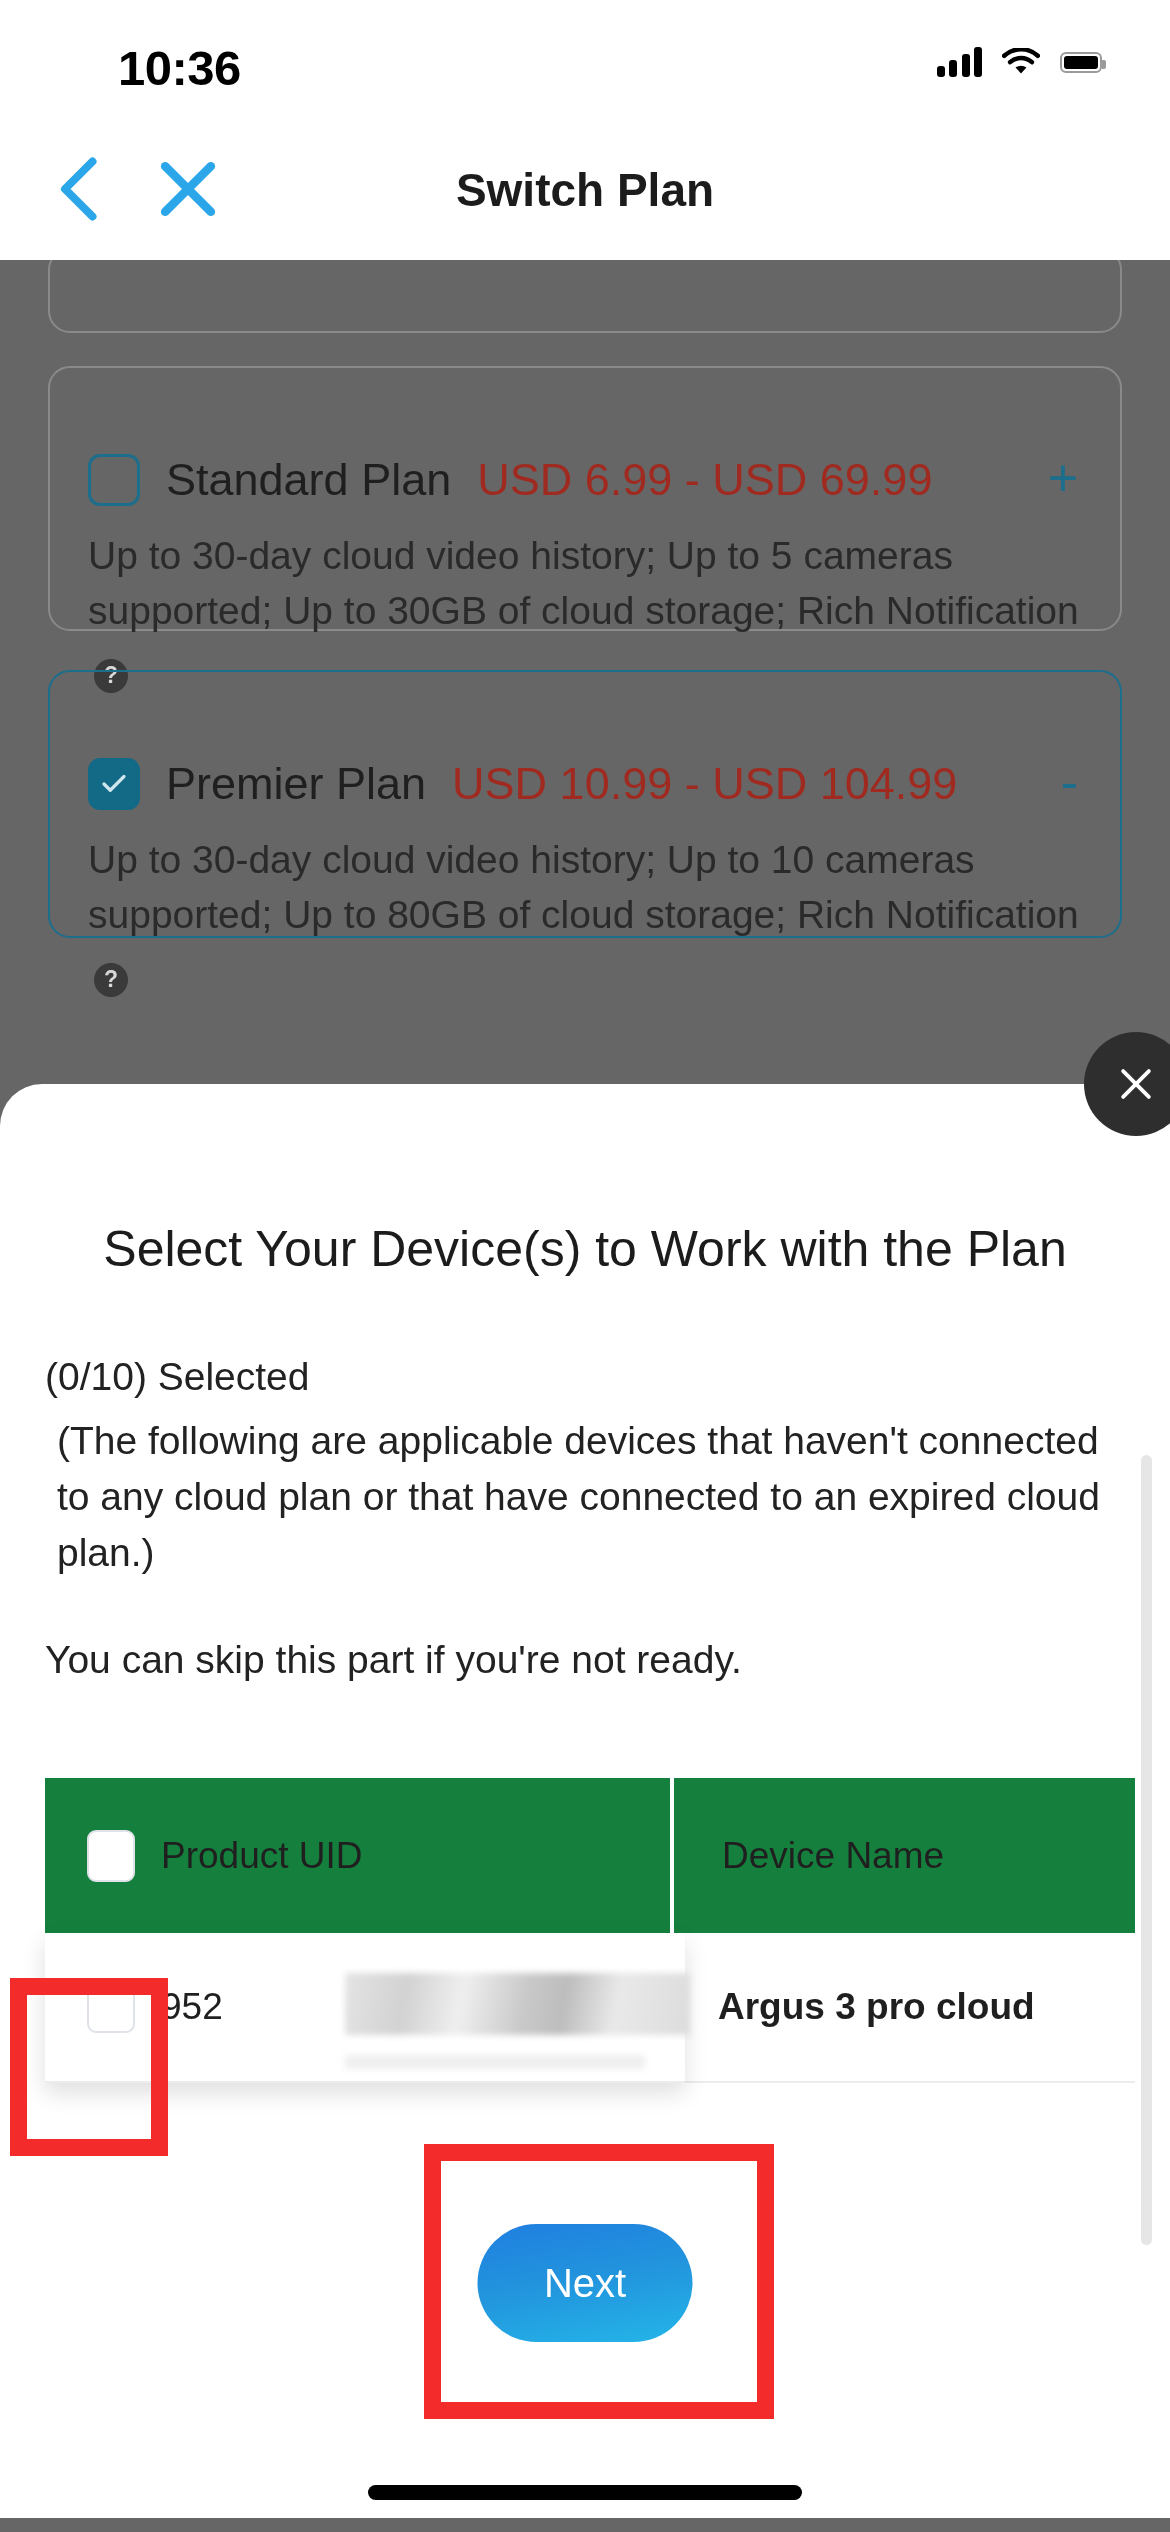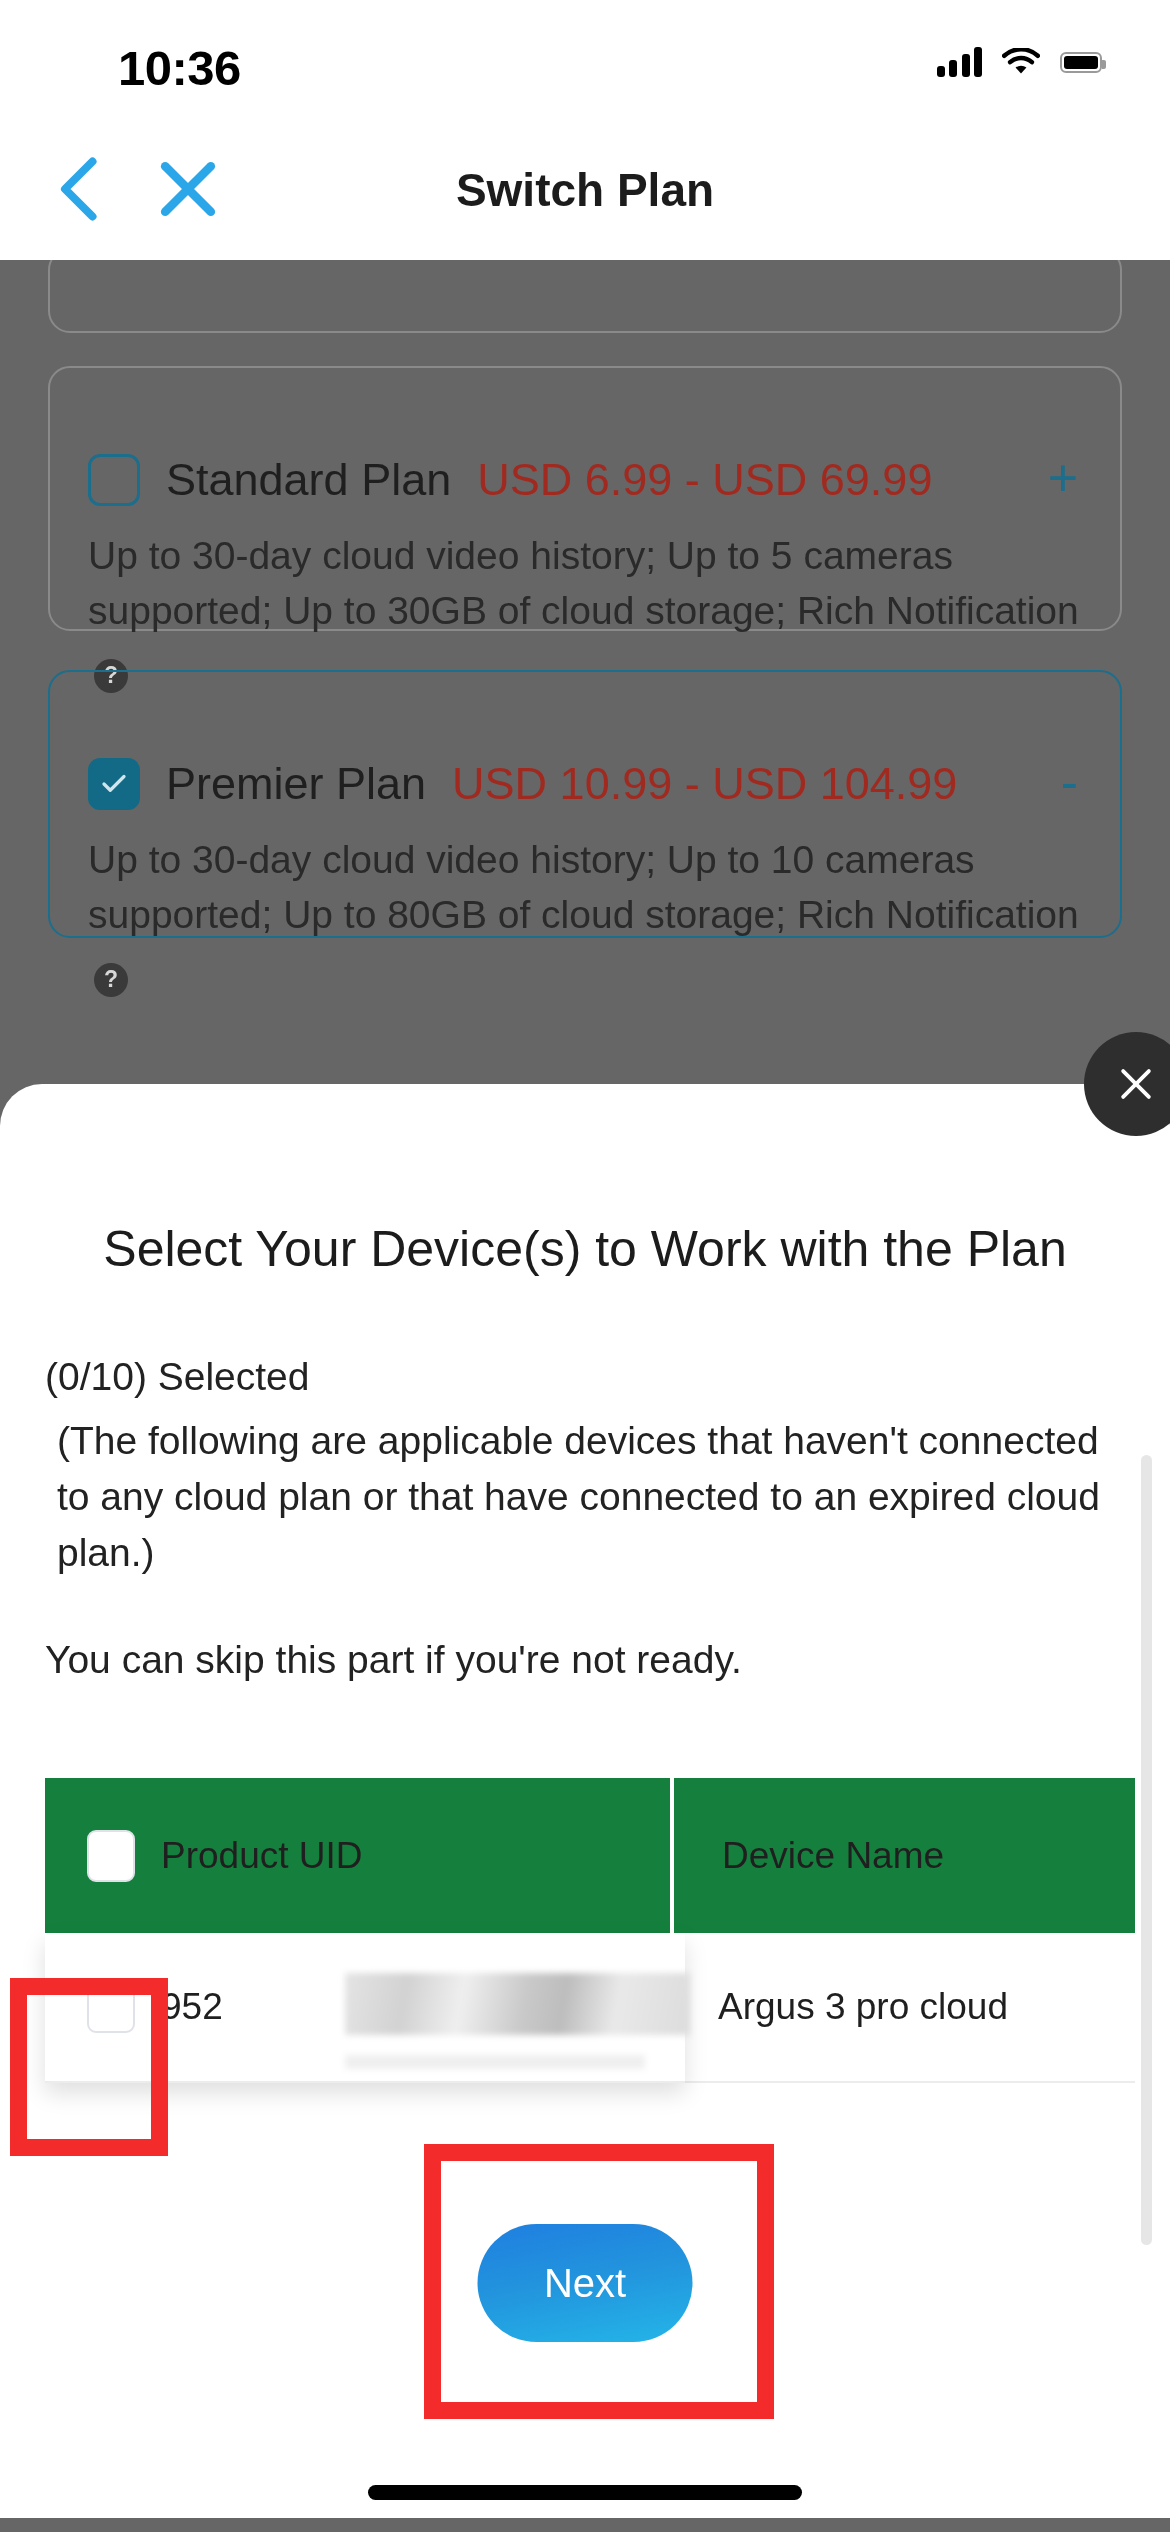--- a/index.html
+++ b/index.html
@@ -139,21 +139,21 @@
   }
   #table-row{
     position:relative; height:150px; background:#ffffff;
     display:flex; align-items:center; border-bottom:2px solid #ececec;
   }
   #table-row .col-uid{
     width:625px; height:100%; display:flex; align-items:center; gap:26px; padding-left:42px;
     position:relative;
   }
   #table-row .col-name{
-    flex:1; height:100%; display:flex; align-items:center; padding-left:48px;
+    flex:1; height:100%; display:flex; align-items:center; padding-left:48px;font-weight:bold;
   }
   .td-label{ font-size:37px; color:#1f1f1f; white-space:nowrap; }
   #uid-text{ font-size:37px; color:#1f1f1f; position:relative; z-index:2; }
   #uid-redacted{
     position:absolute; left:300px; top:40px; width:345px; height:62px;
     background:linear-gradient(100deg,#e4e4e4 0%,#d2d2d2 18%,#efefef 34%,#c9c9c9 52%,#bdbdbd 63%,#e9e9e9 78%,#dcdcdc 100%);
     filter:blur(3px);
   }
   #uid-redacted2{
     position:absolute; left:300px; top:122px; width:300px; height:14px;

